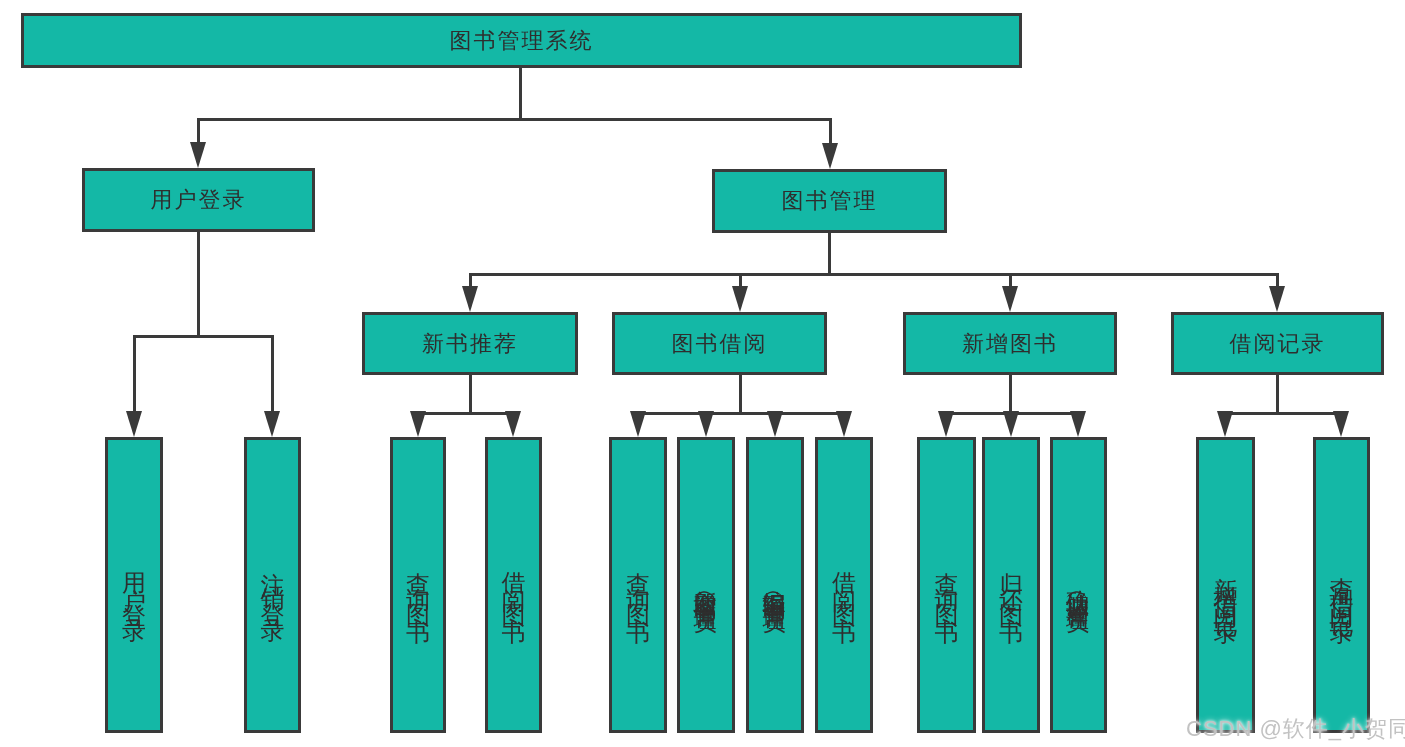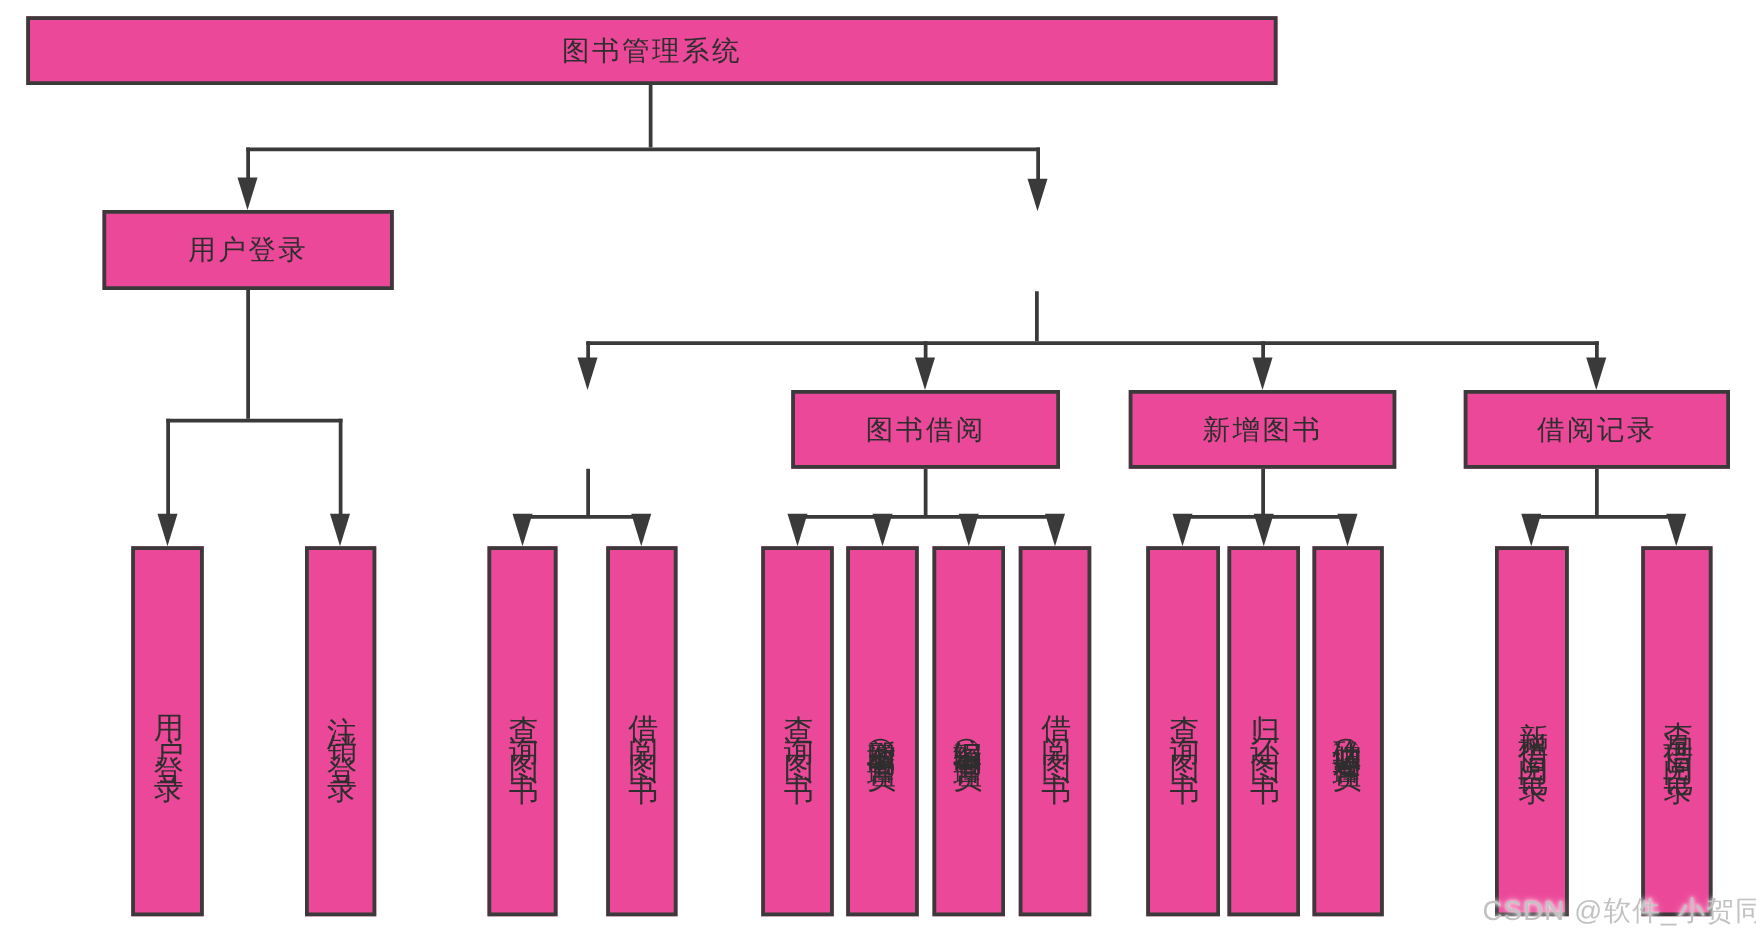--- a/index.html
+++ b/index.html
@@ -9,21 +9,21 @@
     height: 747px;
     background: #ffffff;
     font-family: "Liberation Sans", sans-serif;
     overflow: hidden;
   }
   
   .box {
     position: absolute;
     box-sizing: border-box;
     border: 3px solid #3a3a3a;
-    background: #ec4899;
+    background: #14b8a6;
     display: flex;
     align-items: center;
     justify-content: center;
     color: #2e2e2e;
   }
   .hbox { font-size: 22px; letter-spacing: 2px; }
   .leaf .vtext {
     writing-mode: vertical-rl;
     text-orientation: mixed;
     font-size: 24px;
@@ -32,21 +32,21 @@
     white-space: nowrap;
   }
   .leaf.mid .vtext  { letter-spacing: 9px; }
   .leaf.long .vtext { letter-spacing: 3px; font-size: 23px; }
 
   
   .b-root  { left: 21px;   top: 13px;  width: 1001px; height: 55px; }
   .b-login { left: 82px;   top: 168px; width: 233px;  height: 64px; }
   .b-mgmt  { left: 712px;  top: 169px; width: 235px;  height: 64px; }
   .b-l3a   { left: 362px;  top: 312px; width: 216px;  height: 63px; }
-  .b-l3b   { left: 633px;  top: 312px; width: 215px;  height: 63px; text-align: center; }
+  .b-l3b   { left: 612px;  top: 312px; width: 215px;  height: 63px; text-align: center; }
   .b-l3c   { left: 903px;  top: 312px; width: 214px;  height: 63px; }
   .b-l3d   { left: 1171px; top: 312px; width: 213px;  height: 63px; }
 
   .leaf { top: 437px; height: 296px; }
   .f1  { left: 105px;  width: 58px; }
   .f2  { left: 244px;  width: 57px; }
   .f3  { left: 390px;  width: 56px; }
   .f4  { left: 485px;  width: 57px; }
   .f5  { left: 609px;  width: 58px; }
   .f6  { left: 677px;  width: 58px; }
@@ -139,21 +139,23 @@
   }
 </style>
 </head>
 <body>
 
 <div class="canvas">
 
   <div class="box hbox b-root">图书管理系统</div>
 
   <div class="box hbox b-login">用户登录</div>
-
+  <div class="box hbox b-mgmt">图书管理</div>
+
+  <div class="box hbox b-l3a">新书推荐</div>
   <div class="box hbox b-l3b">图书借阅</div>
   <div class="box hbox b-l3c">新增图书</div>
   <div class="box hbox b-l3d">借阅记录</div>
 
   <div class="box leaf f1">
     <span class="vtext">用户登录</span>
   </div>
   <div class="box leaf f2">
     <span class="vtext">注销登录</span>
   </div>

